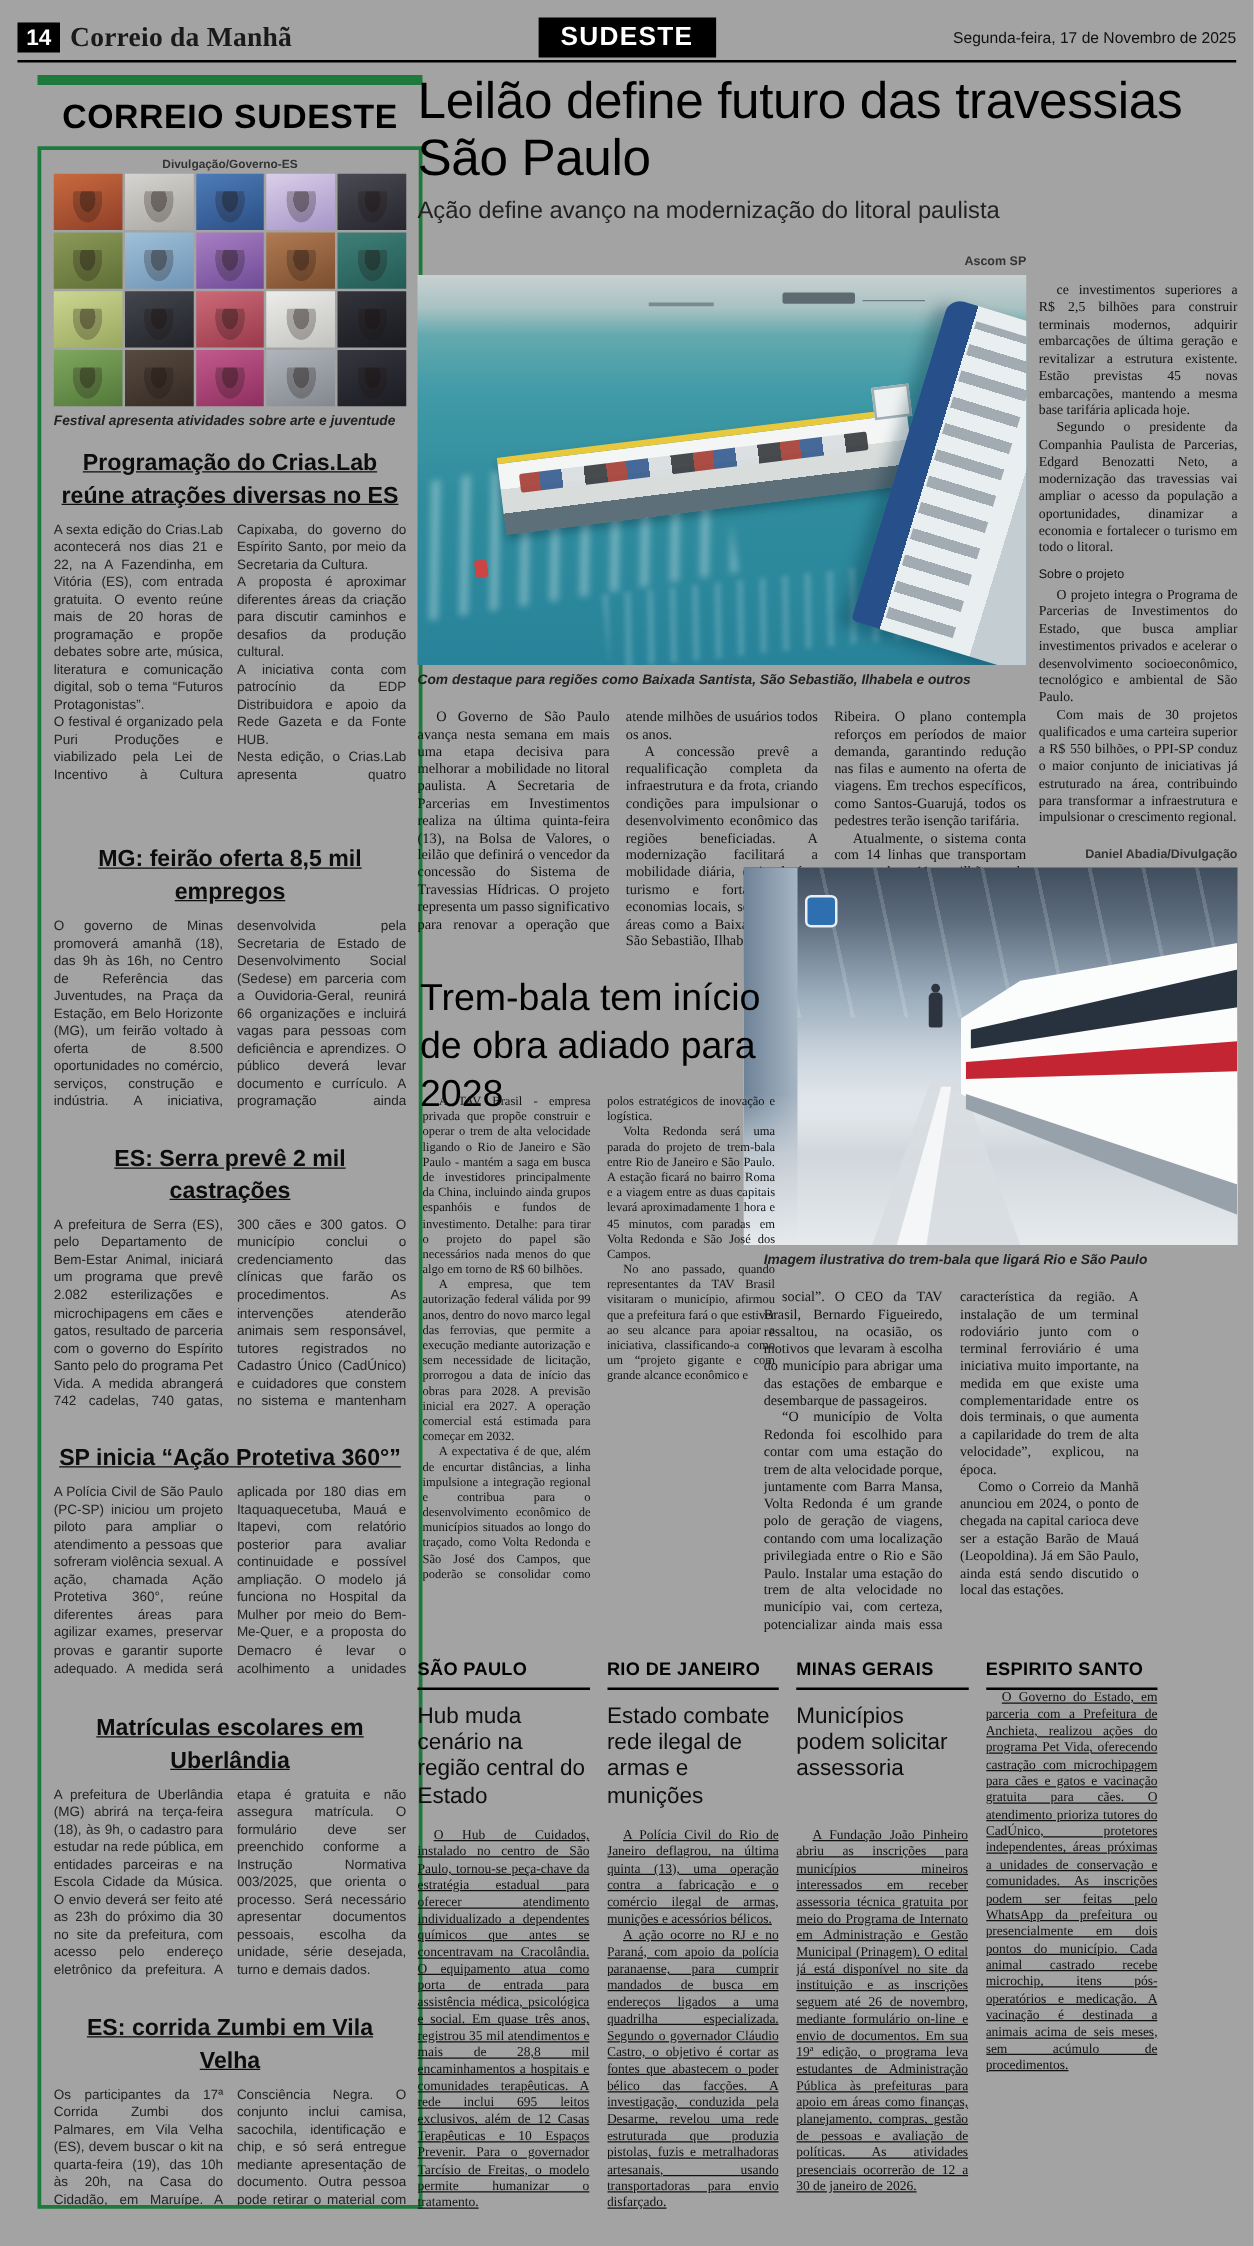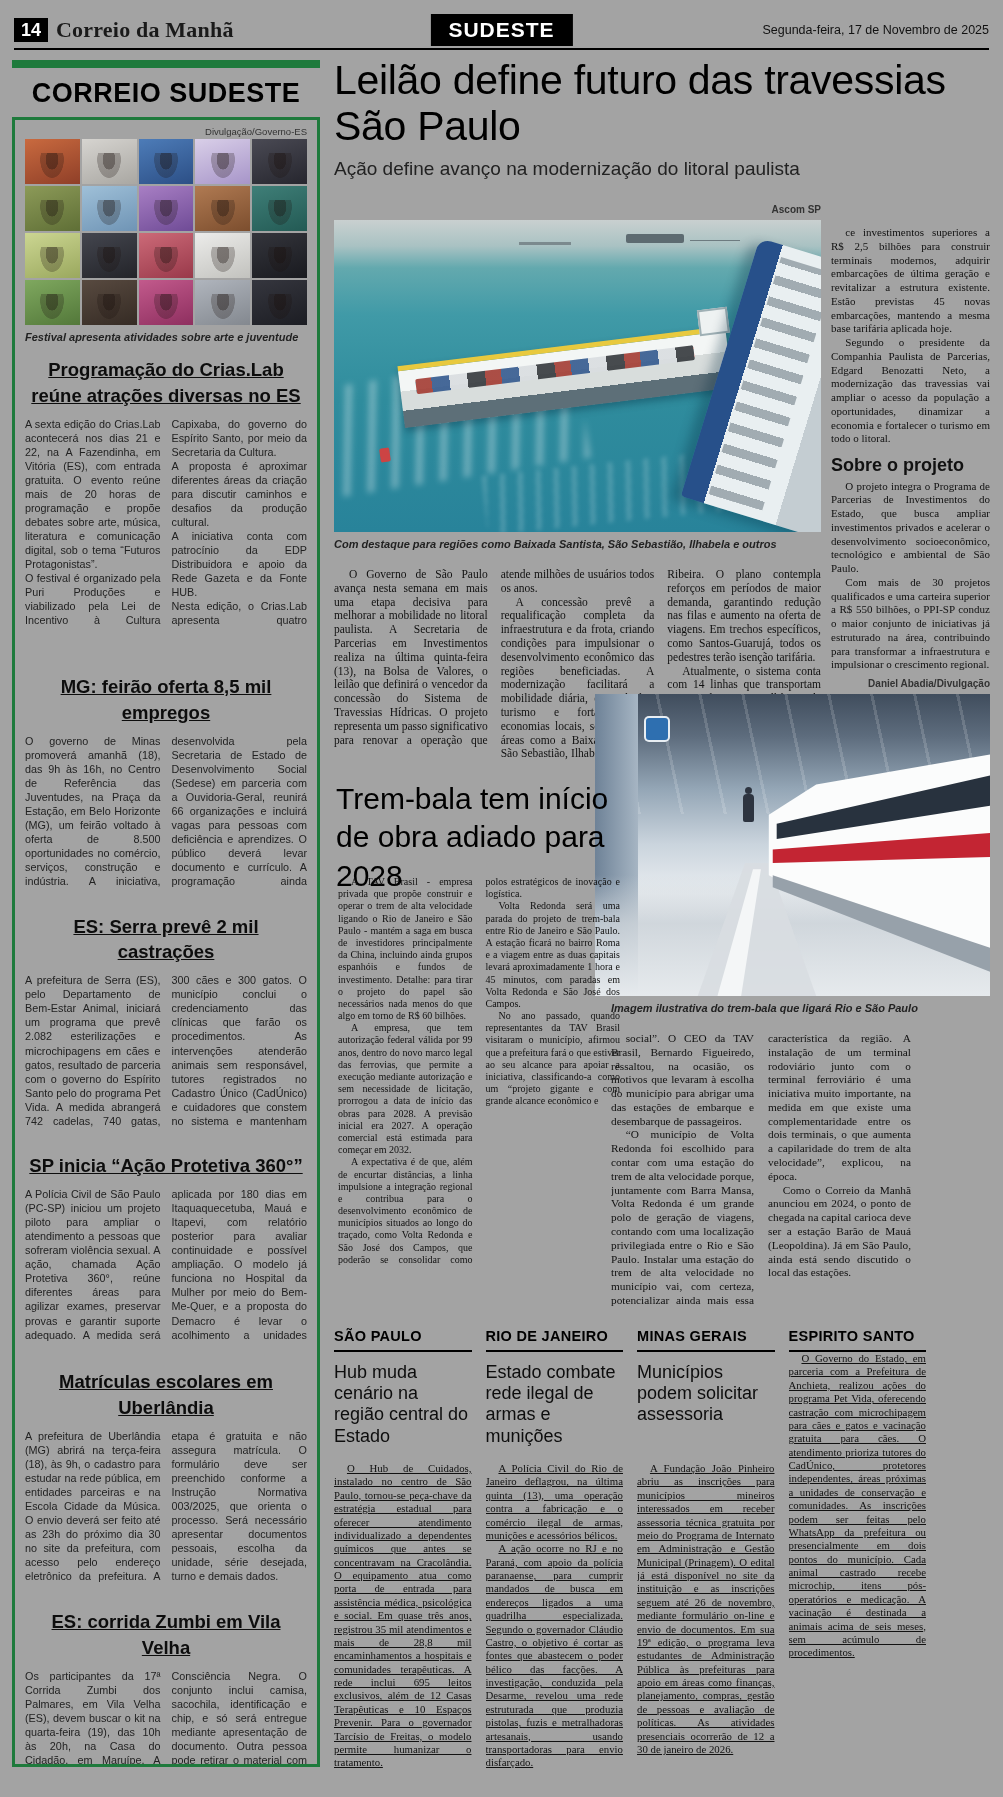--- a/index.html
+++ b/index.html
@@ -11,25 +11,25 @@
   .masthead { position:absolute; top:14px; left:14px; right:14px; height:32px; display:flex; align-items:center; }
   .pagenum { display:inline-block; background:#000; color:#fff; font-weight:700; font-size:18px;
              padding:3px 7px; line-height:1; }
   .mh-title { font-family:"Liberation Serif", serif; font-weight:700; font-size:22px; margin-left:8px; letter-spacing:.2px; }
   .section-tab { position:absolute; left:50%; transform:translateX(-50%); background:#000; color:#fff;
                  font-weight:700; font-size:21px; letter-spacing:1px; padding:4px 18px; }
   .mh-date { margin-left:auto; font-size:12.5px; color:#111; }
   .header-rule { position:absolute; top:48px; left:14px; right:14px; height:2px; background:#000; }
 
   
-  .left-col { position:absolute; left:12px; top:60px; width:308px; height:1716px; }
+  .left-col { position:absolute; left:30px; top:60px; width:308px; height:1716px; }
   .green-bar { height:8px; background:#1e7a3c; }
   .lc-title { text-align:center; font-size:27px; font-weight:800; letter-spacing:.5px; margin:10px 0 8px; color:#000; }
   .lc-box { border:3px solid #1e7a3c; height:1650px; padding:6px 10px 8px; overflow:hidden; }
-  .lc-credit { font-size:9.5px; font-weight:400; color:#333; text-align:right; margin-bottom:2px; }
+  .lc-credit { font-size:9.5px; font-weight:700; color:#333; text-align:center; margin-bottom:2px; }
   .collage { display:grid; grid-template-columns:repeat(5,1fr); grid-auto-rows:45px; gap:2px; }
   .tile { position:relative; overflow:hidden; }
   .tile::before { content:""; position:absolute; left:50%; top:30%; width:62%; height:75%; transform:translateX(-50%);
                   background:radial-gradient(ellipse at 50% 20%, rgba(25,15,12,.5) 0 26%, rgba(25,15,12,.25) 27% 48%, transparent 50%); }
   .tile:nth-child(1){background:linear-gradient(160deg,#c96a3f,#8f3f28);} .tile:nth-child(2){background:linear-gradient(160deg,#d6d4d0,#a9a7a2);}
   .tile:nth-child(3){background:linear-gradient(160deg,#4d7cb8,#2c4f86);} .tile:nth-child(4){background:linear-gradient(160deg,#d9cfe8,#a795c9);}
   .tile:nth-child(5){background:linear-gradient(160deg,#4a4a54,#26262e);} .tile:nth-child(6){background:linear-gradient(160deg,#8c9a58,#5f6f36);}
   .tile:nth-child(7){background:linear-gradient(160deg,#9fc0d8,#6f94b5);} .tile:nth-child(8){background:linear-gradient(160deg,#a87fc4,#6f4b96);}
   .tile:nth-child(9){background:linear-gradient(160deg,#b07a52,#7c4e2e);} .tile:nth-child(10){background:linear-gradient(160deg,#3f7f78,#235a54);}
   .tile:nth-child(11){background:linear-gradient(160deg,#ccd692,#9aa85e);} .tile:nth-child(12){background:linear-gradient(160deg,#44464f,#232429);}
@@ -53,21 +53,21 @@
   .m-subhead { top:100px; left:0; width:100%; font-size:19px; font-weight:400; color:#222; }
   .credit { font-size:10px; font-weight:700; color:#333; text-align:right; }
   .m-photo-credit { top:146px; left:0; width:487px; }
   .caption { font-size:11px; font-style:italic; font-weight:700; color:#222; }
 
   .serif { font-family:"Liberation Serif", serif; text-align:justify; hyphens:auto; color:#111; }
   .serif p { margin:0; text-indent:1.3em; }
   .m-body3 { top:510px; left:0; width:487px; height:206px; column-count:3; column-gap:13px; column-fill:auto;
              overflow:hidden; font-size:11.5px; line-height:1.2; }
   .m-sidebar { top:168px; left:497px; width:159px; height:448px; overflow:hidden; font-size:11px; line-height:1.25; }
-  .sb-head { font-family:"Liberation Sans", sans-serif; font-weight:700; font-size:18px; margin:8px 0 3px; text-indent:0; text-align:left; }
+  .sb-head { font-family:"Liberation Sans", sans-serif; font-weight:400; font-size:10px; margin:8px 0 3px; text-indent:0; text-align:left; }
 
   .t-credit { top:620px; left:261px; width:395px; }
   .t-caption { top:944px; left:261px; width:395px;padding-left:16px; }
   .t-headline { top:722px; left:2px; width:284px; font-size:30px; line-height:1.28; font-weight:400; color:#000; }
   .t-body-left { top:818px; left:4px; width:282px; height:402px; column-count:2; column-gap:13px; column-fill:auto;
                  overflow:hidden; font-size:10px; line-height:1.22; }
   .t-body-right { top:974px; left:277px; width:300px; height:286px; column-count:2; column-gap:14px; column-fill:auto;
                   overflow:hidden; font-size:11.3px; line-height:1.22; }
 
   

